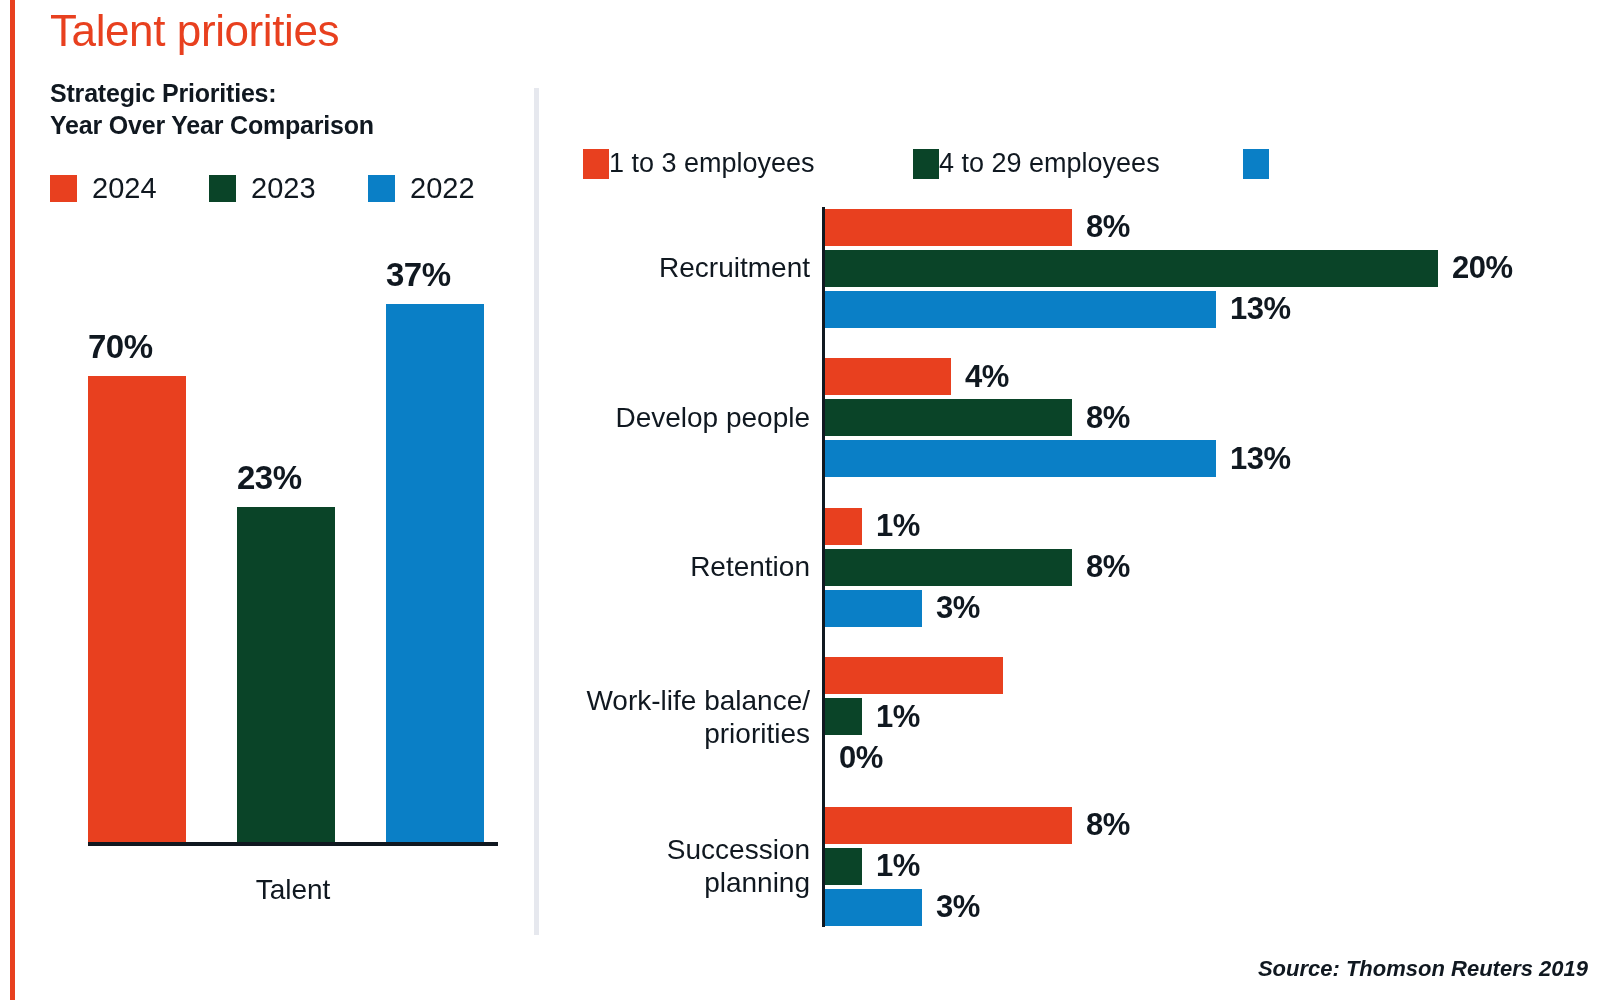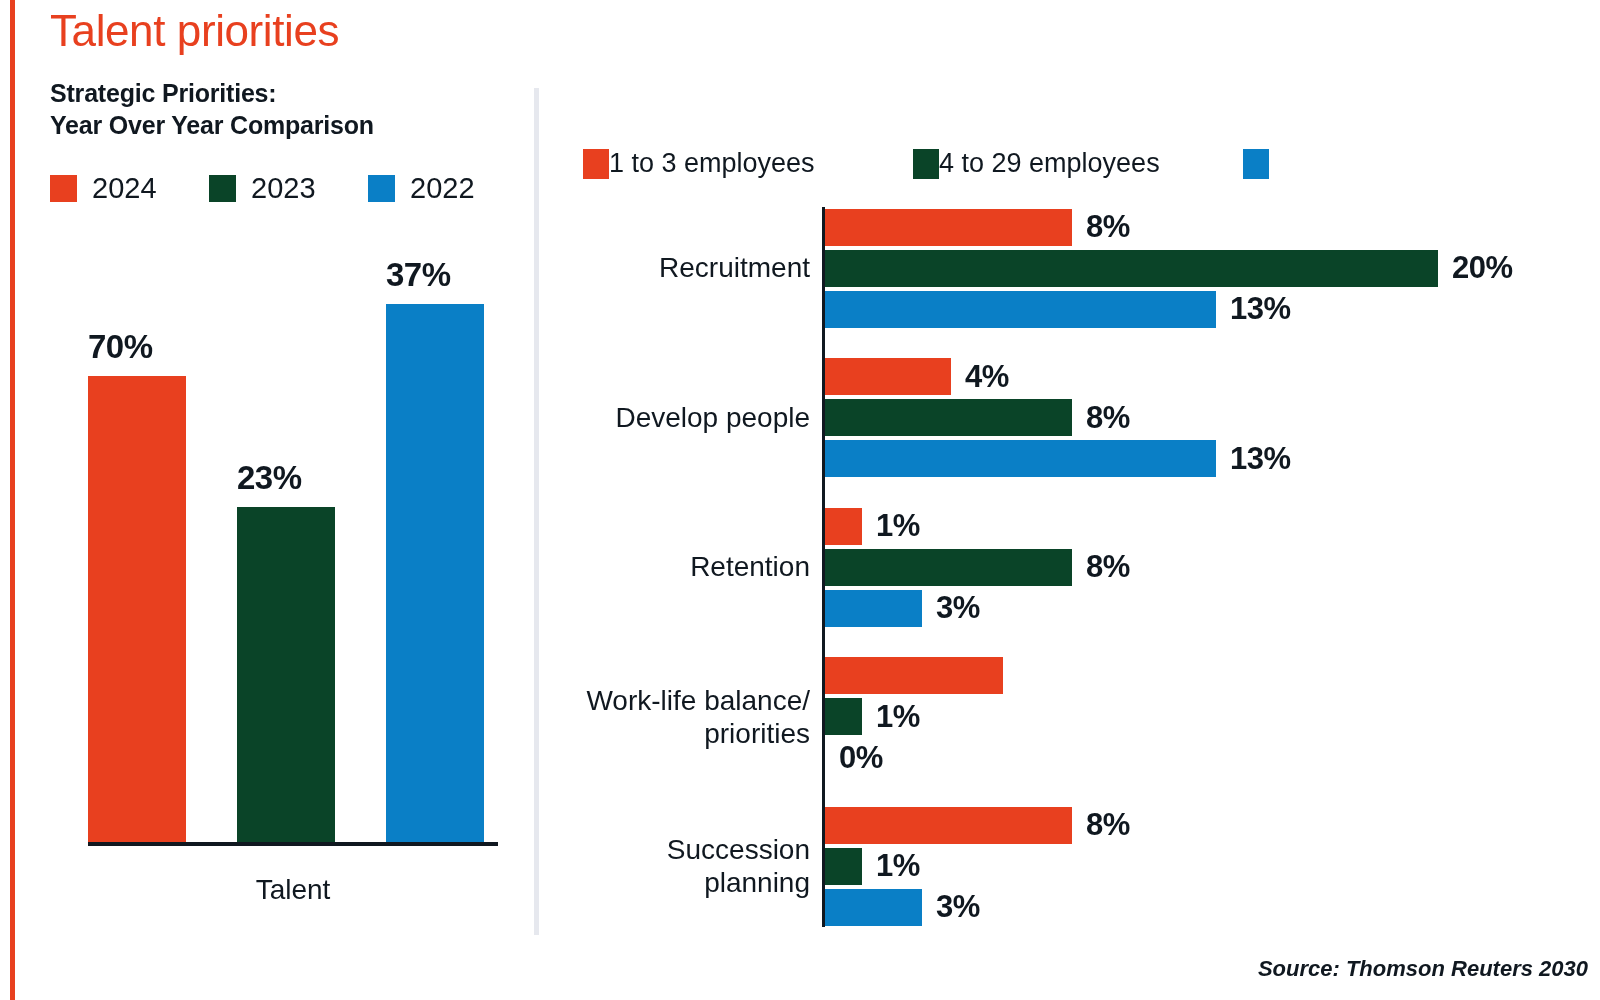--- a/index.html
+++ b/index.html
@@ -284,13 +284,13 @@
             <div class="hrow">
               <div class="hbar" style="width:97px;background:#0A7FC6"></div>
               <span class="hval">3%</span>
             </div>
           </div>
         </div>
       </div>
   </div>
 </div>
 
-<div class="source">Source: Thomson Reuters 2030</div>
+<div class="source">Source: Thomson Reuters 2019</div>
 
 </body></html>

